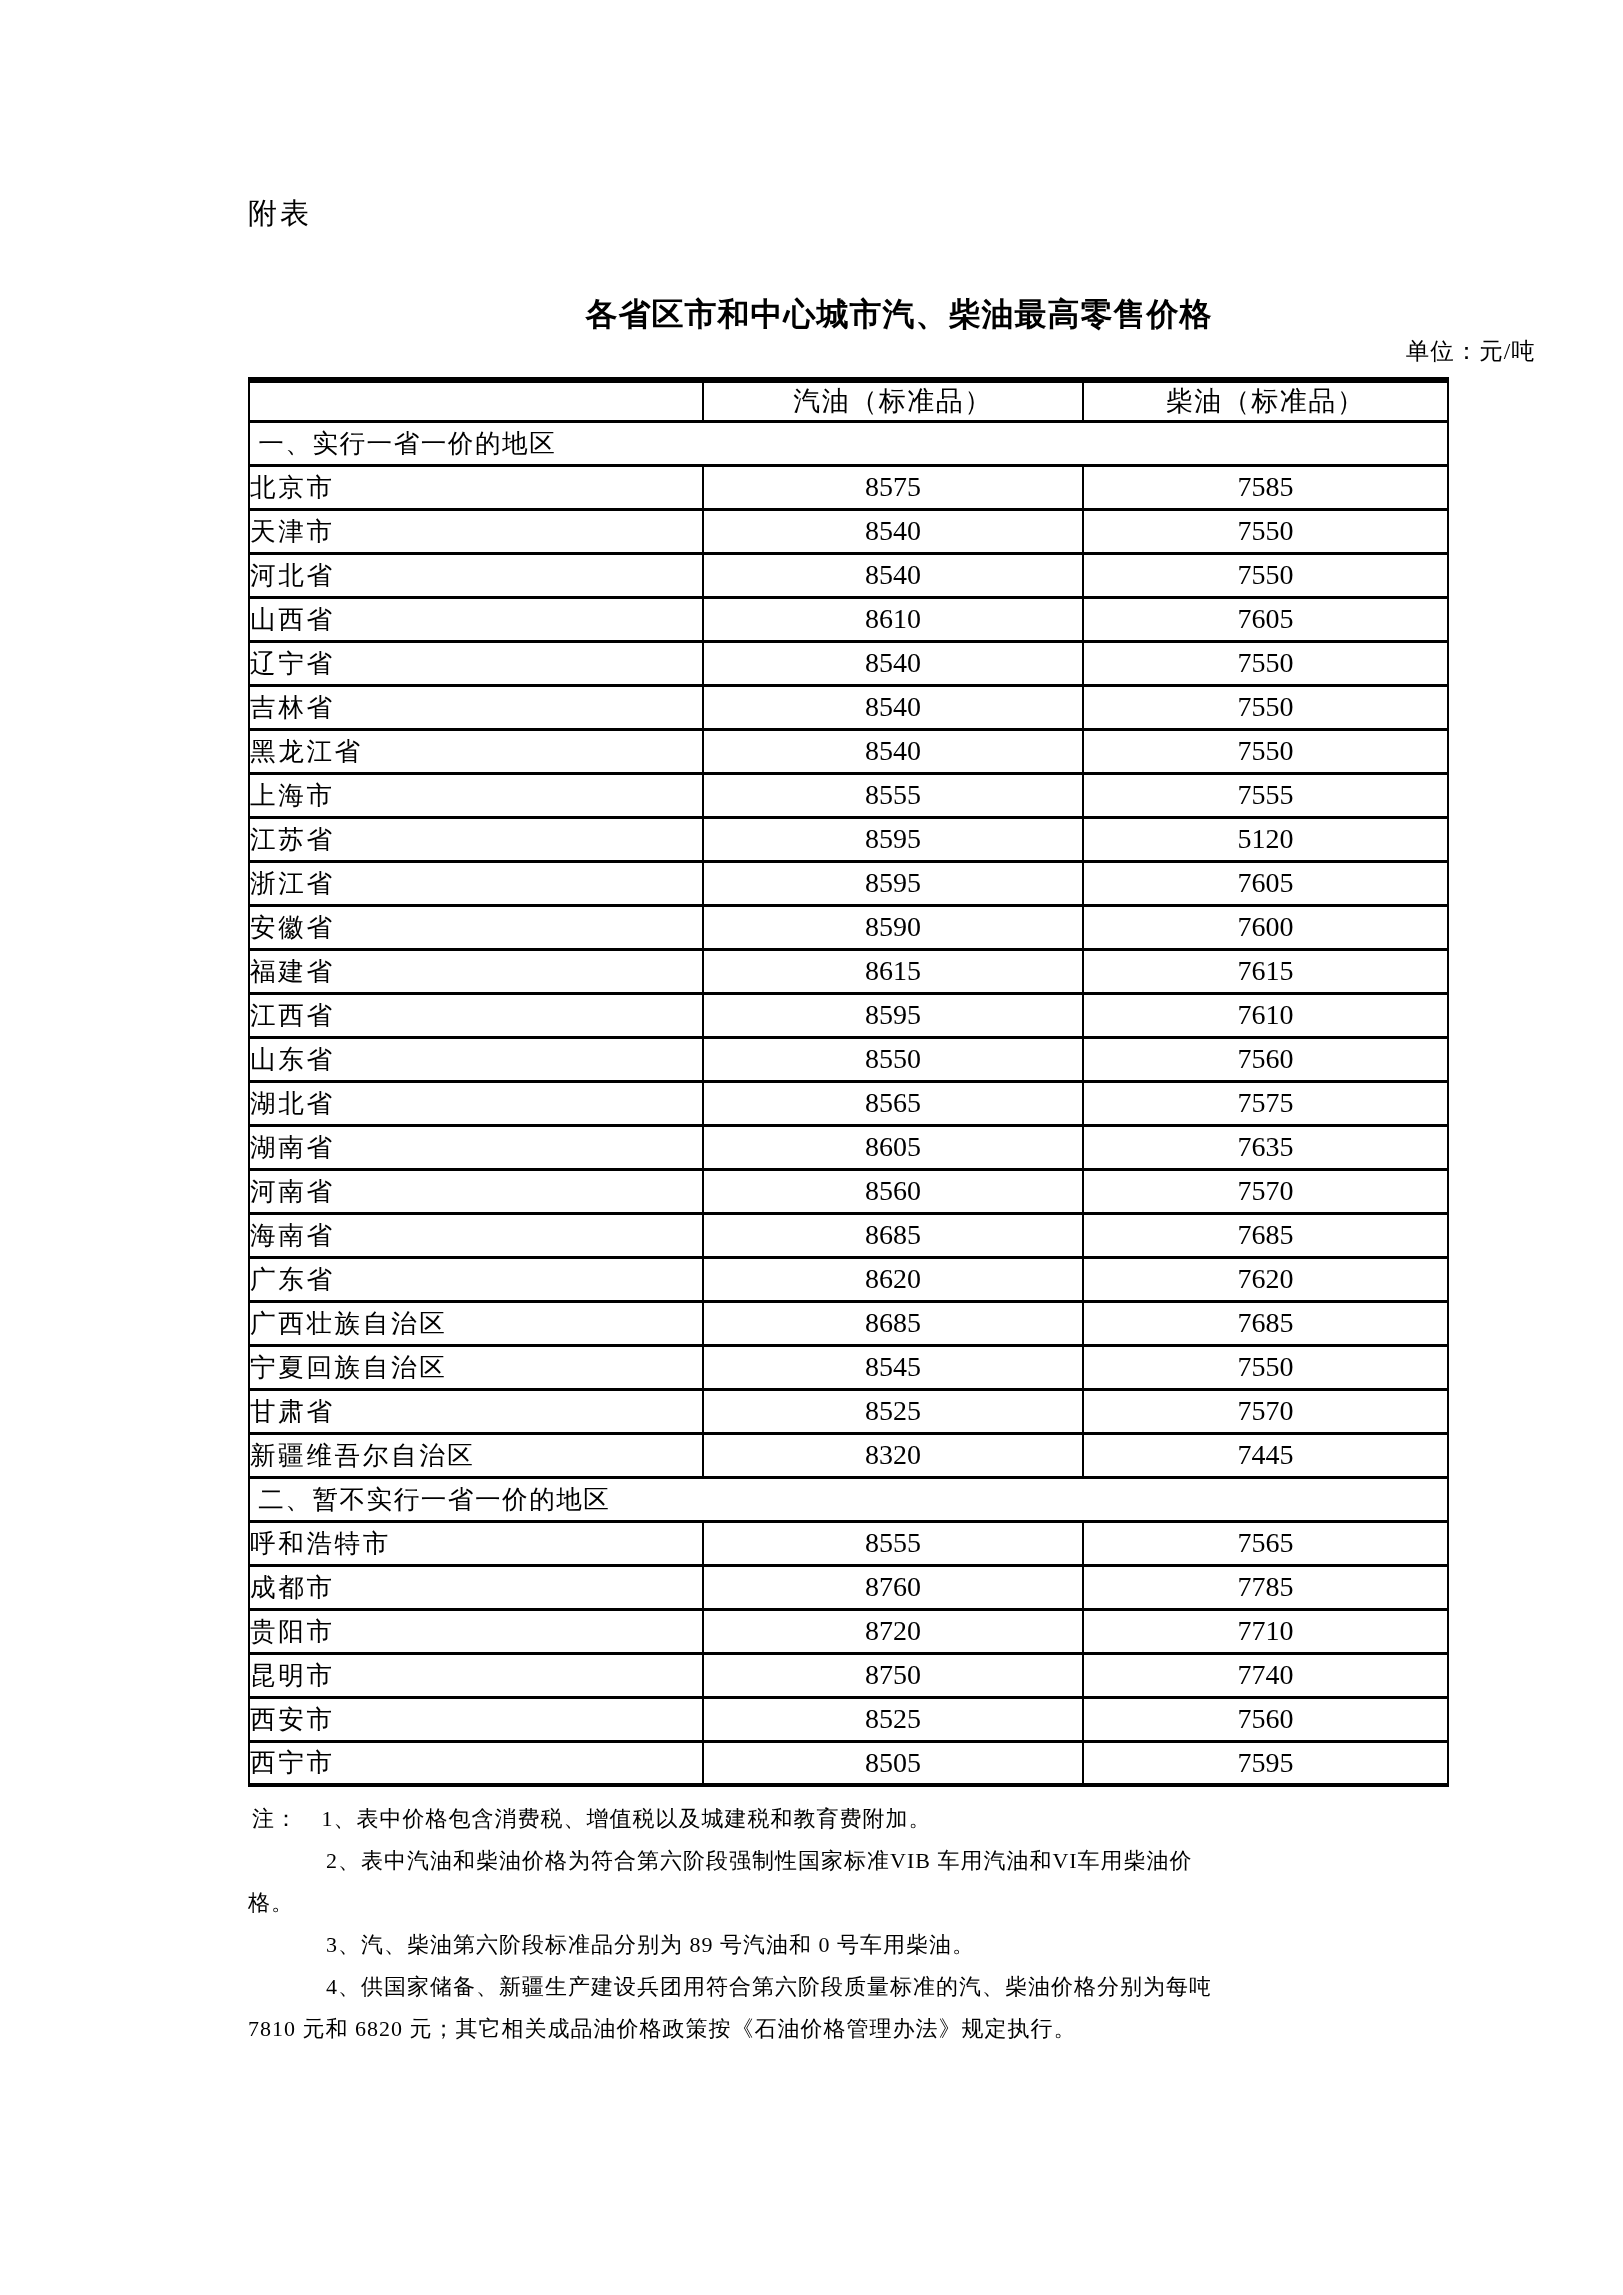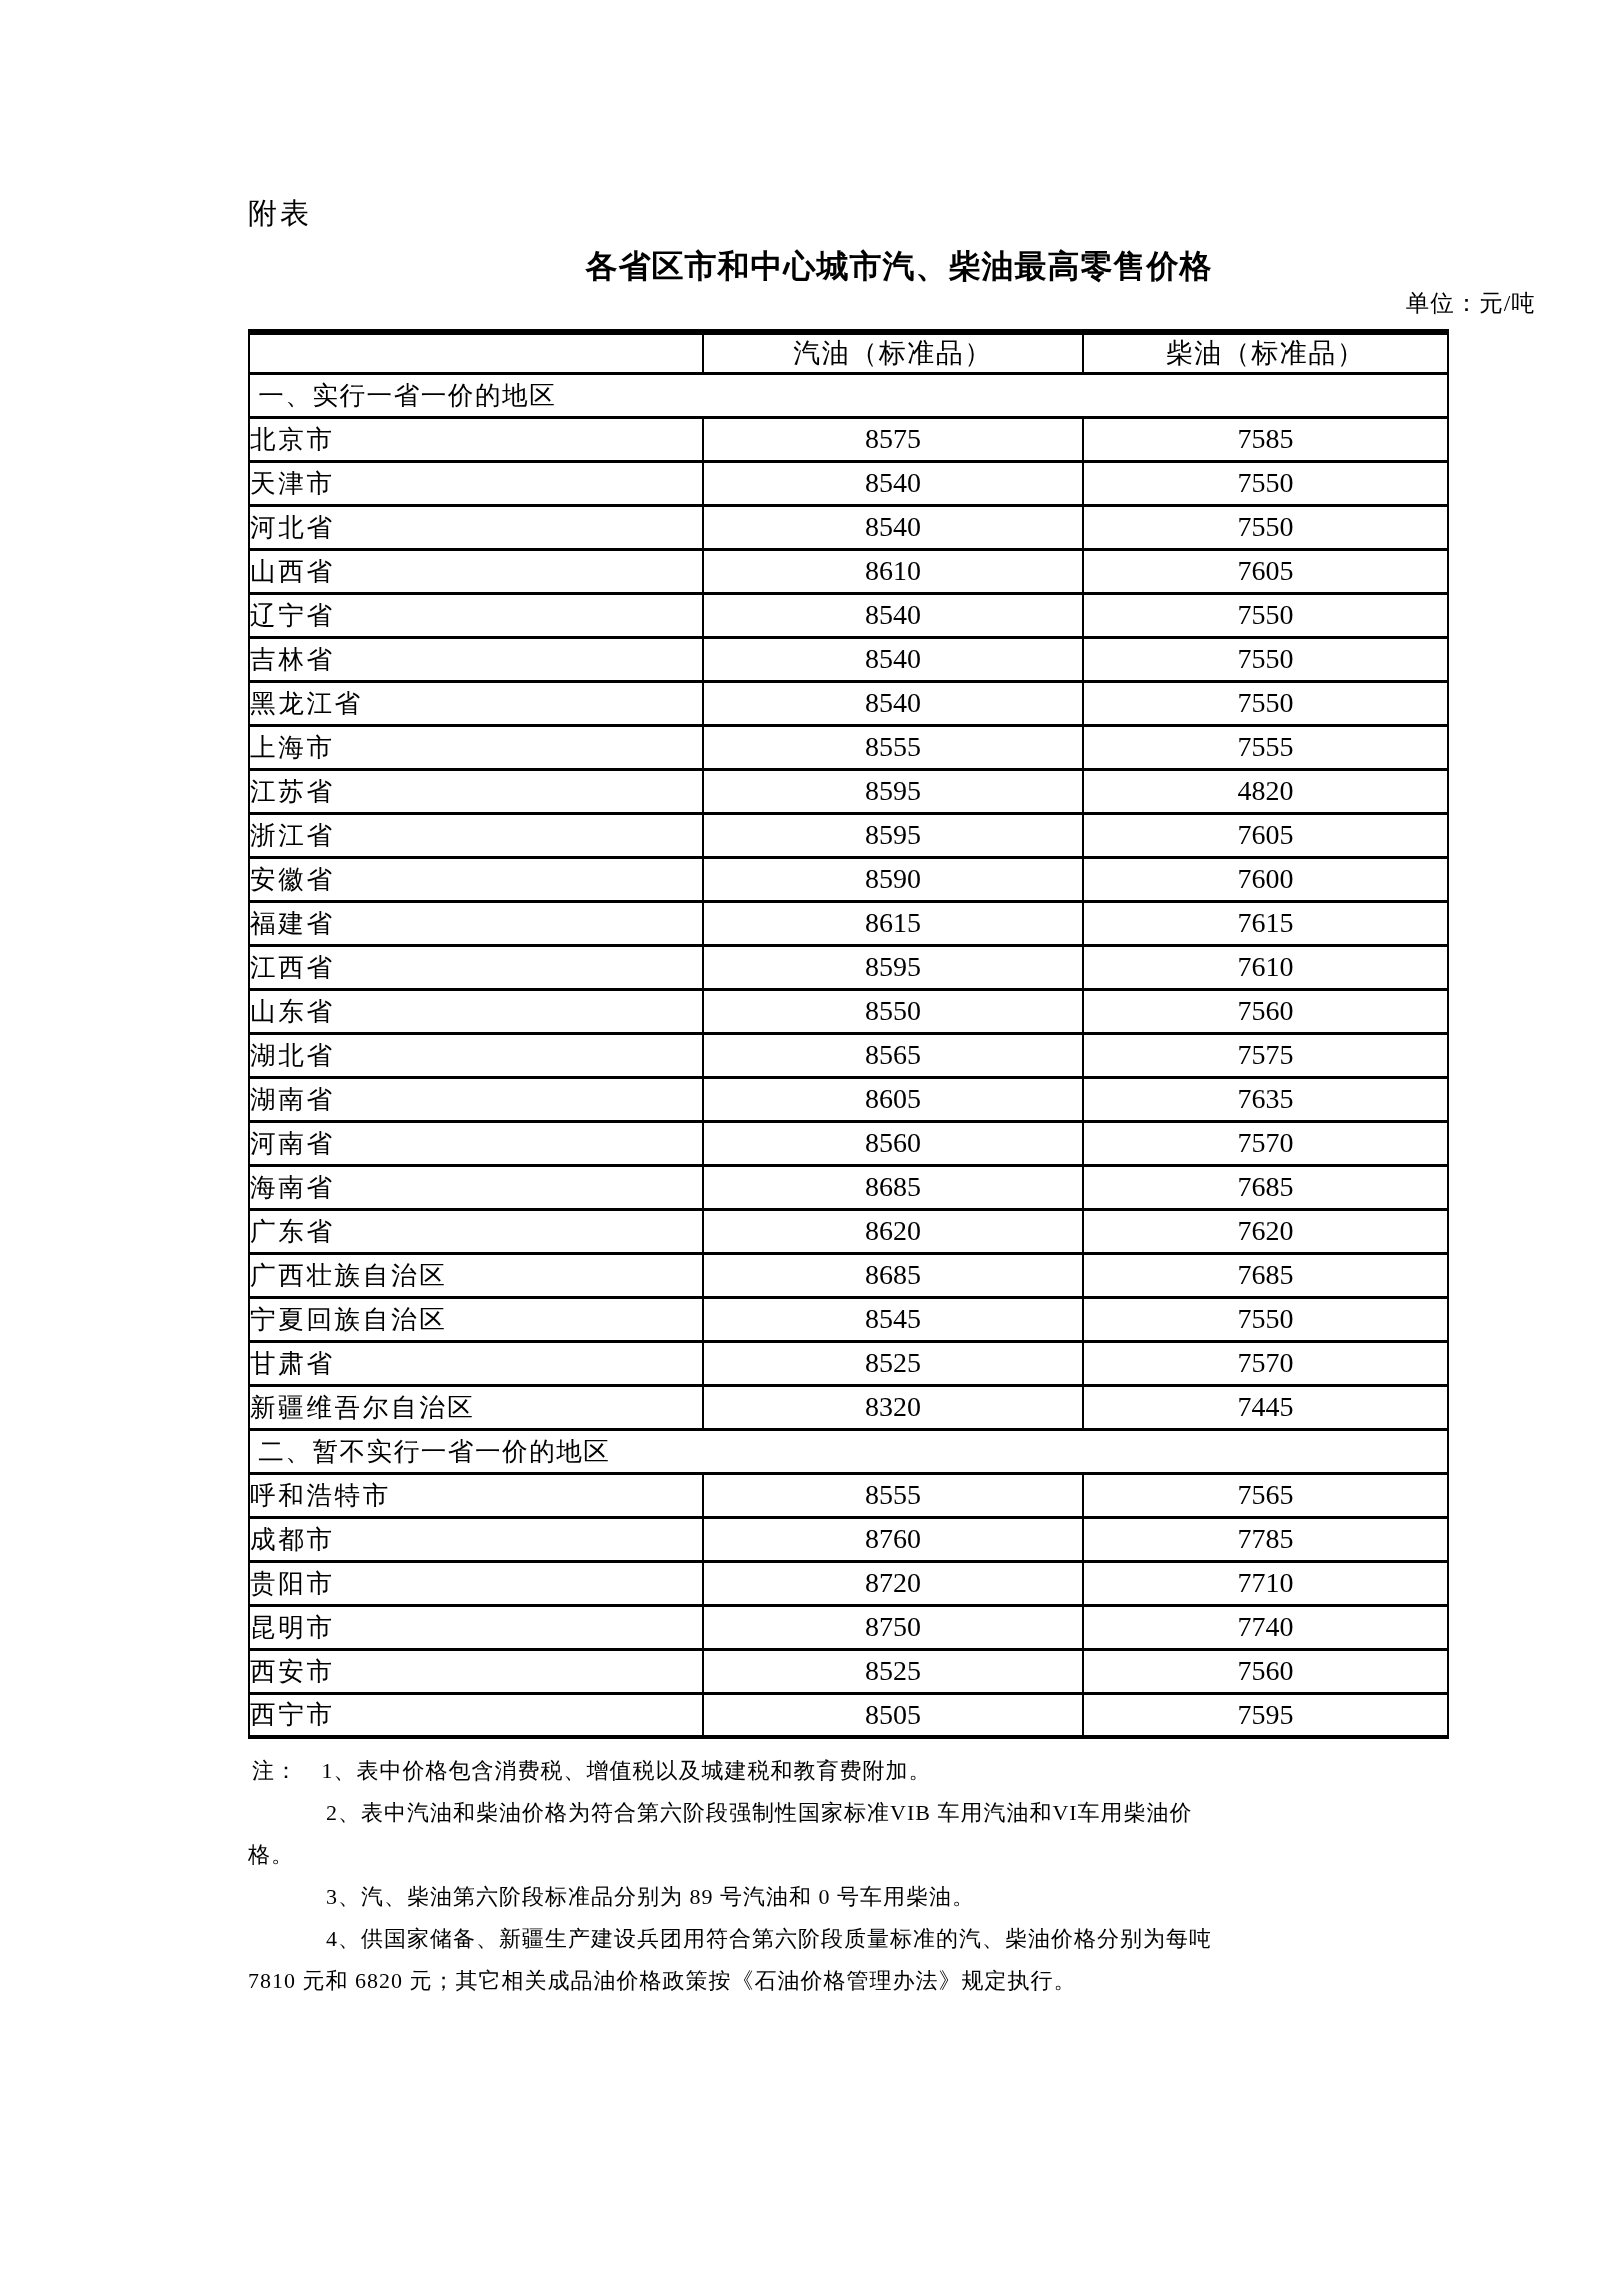--- a/index.html
+++ b/index.html
@@ -14,21 +14,21 @@
     position: absolute;
     left: 248px; top: 196px;
     width: 1302px;
   }
   .page-tag {
     font-size: 29px;
     line-height: 34px;
     letter-spacing: 3.1px;
   }
   .doc-title {
-    margin-top: 18px;
+    margin-top: 66px;
     font-size: 32px;
     line-height: 37px;
     font-weight: bold;
     text-align: center;
     letter-spacing: 1px;
     font-family: "Liberation Sans", "DejaVu Sans", sans-serif;
   }
   .unit-label {
     margin-top: 2px;
     font-size: 23.5px;
@@ -159,21 +159,21 @@
           <td class="price-cell">7550</td>
         </tr>
         <tr>
           <td class="region-cell">上海市</td>
           <td class="price-cell">8555</td>
           <td class="price-cell">7555</td>
         </tr>
         <tr>
           <td class="region-cell">江苏省</td>
           <td class="price-cell">8595</td>
-          <td class="price-cell">4820</td>
+          <td class="price-cell">5120</td>
         </tr>
         <tr>
           <td class="region-cell">浙江省</td>
           <td class="price-cell">8595</td>
           <td class="price-cell">7605</td>
         </tr>
         <tr>
           <td class="region-cell">安徽省</td>
           <td class="price-cell">8590</td>
           <td class="price-cell">7600</td>

